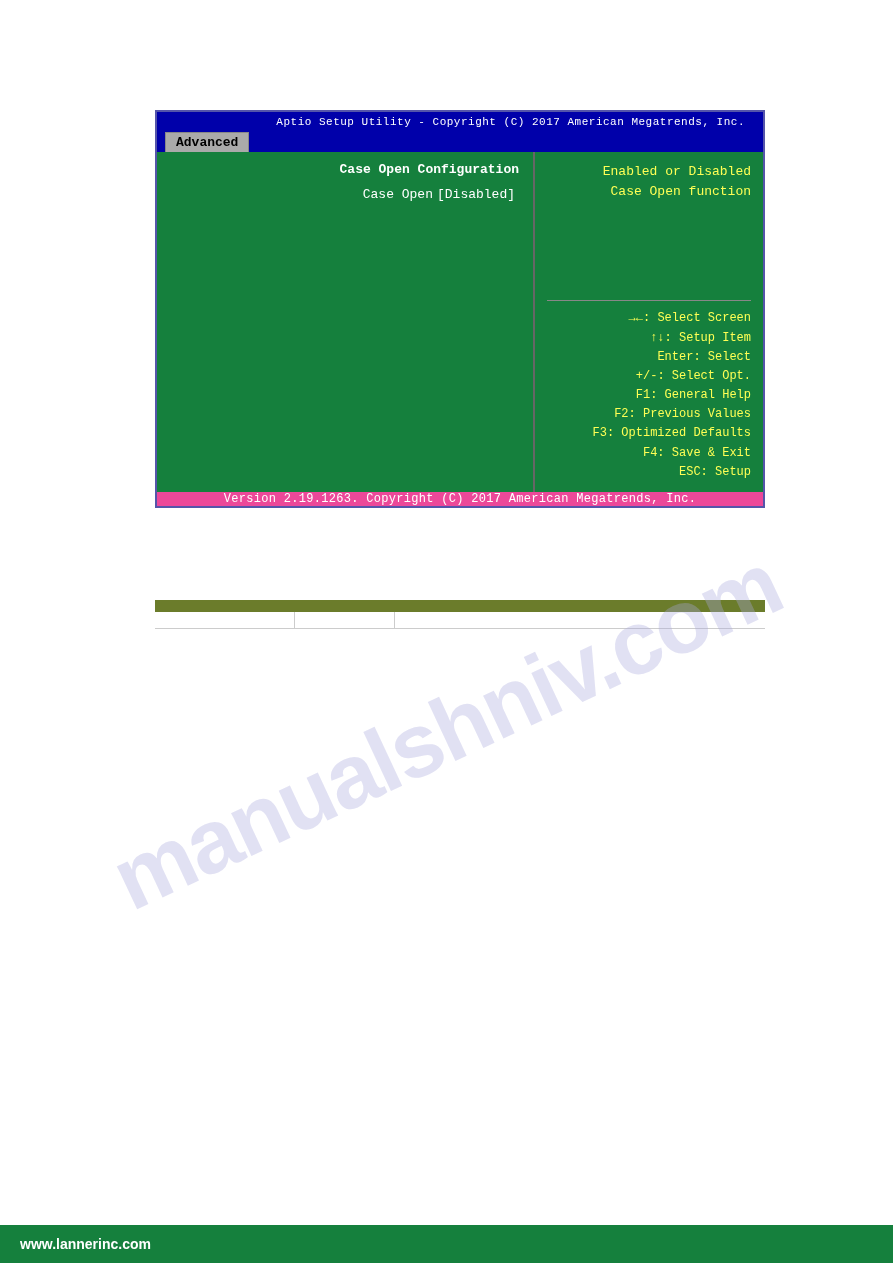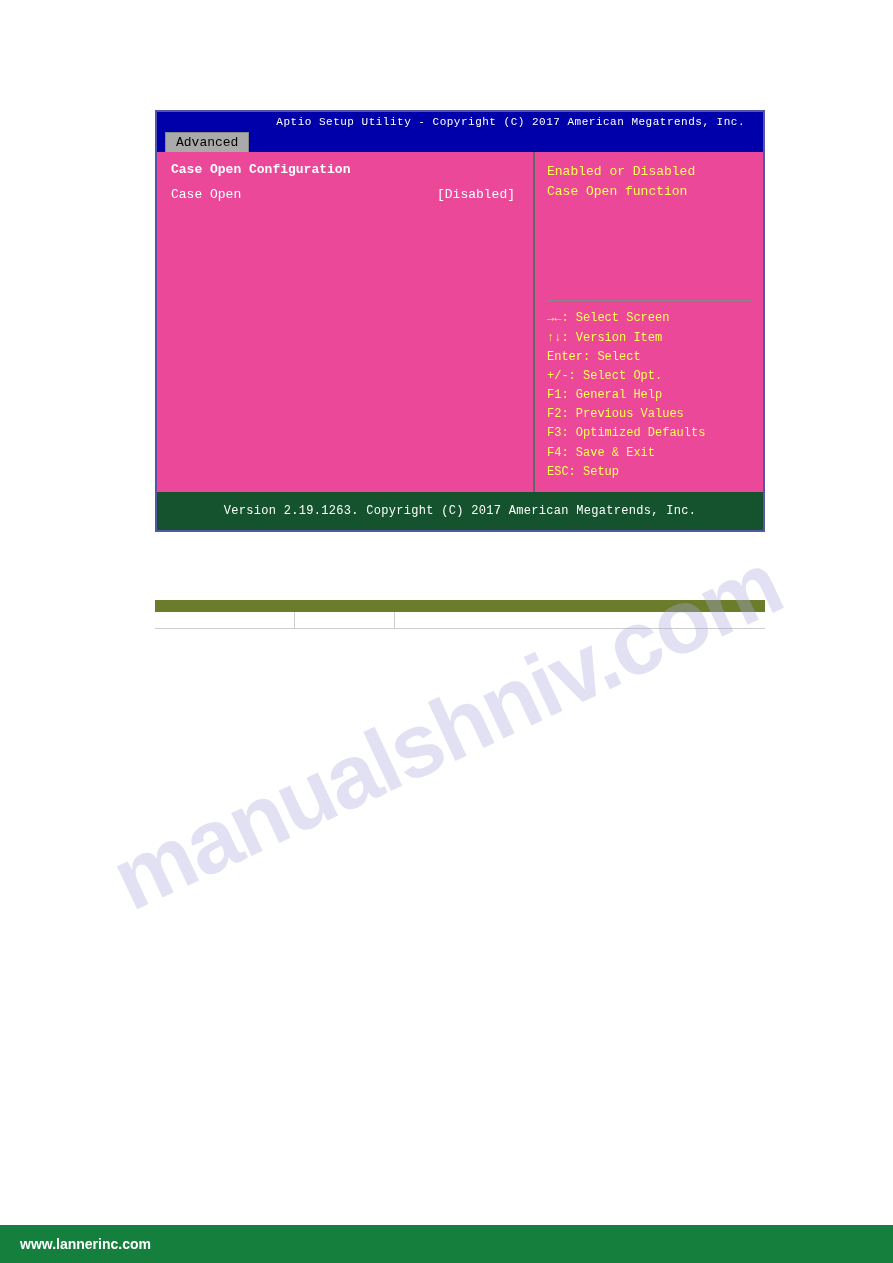--- a/index.html
+++ b/index.html
@@ -30,38 +30,40 @@
       font-size: 11px;
       letter-spacing: 0.5px;
     }
 
     
     .bios-tab-row {
       background: #0000aa;
       padding: 0 8px 0 8px;
       display: flex;
       align-items: flex-end;
+      font-weight: bold;
     }
 
     .bios-tab {
       background: #aaaaaa;
       color: #000000;
       padding: 2px 10px;
       font-size: 13px;
       cursor: default;
       border-top: 1px solid #888;
       border-left: 1px solid #888;
       border-right: 1px solid #888;
     }
 
     
     .bios-main {
       display: flex;
-      background: #ec4899;
+      background: #15803d;
       min-height: 340px;
+      text-align: right;
     }
 
     
     .bios-left {
       flex: 1;
       padding: 10px 14px;
       border-right: 2px solid #666;
     }
 
     .bios-section-title {
@@ -107,24 +109,24 @@
     }
 
     .bios-shortcuts {
       color: #ffff55;
       font-size: 12px;
       line-height: 1.6;
     }
 
     
     .bios-footer {
-      background: #14532d;
+      background: #ec4899;
       color: #ffffff;
       text-align: center;
-      padding: 12px 6px;
+      padding: 0 6px;
       font-size: 12px;
       letter-spacing: 0.3px;
     }
 
     
     .table-section {
       position: absolute;
       top: 600px;
       left: 155px;
       width: 610px;
@@ -221,21 +223,21 @@
       <div class="bios-item-row">
         <div class="bios-item-label">Case Open</div>
         <div class="bios-item-value">[Disabled]</div>
       </div>
     </div>
 
     <div class="bios-right">
       <div class="bios-help-text">Enabled or Disabled<br>Case Open function</div>
       <div class="bios-shortcuts">
         <div>→←: Select Screen</div>
-        <div>↑↓: Version Item</div>
+        <div>↑↓: Setup Item</div>
         <div>Enter: Select</div>
         <div>+/-: Select Opt.</div>
         <div>F1: General Help</div>
         <div>F2: Previous Values</div>
         <div>F3: Optimized Defaults</div>
         <div>F4: Save &amp; Exit</div>
         <div>ESC: Setup</div>
       </div>
     </div>
 

